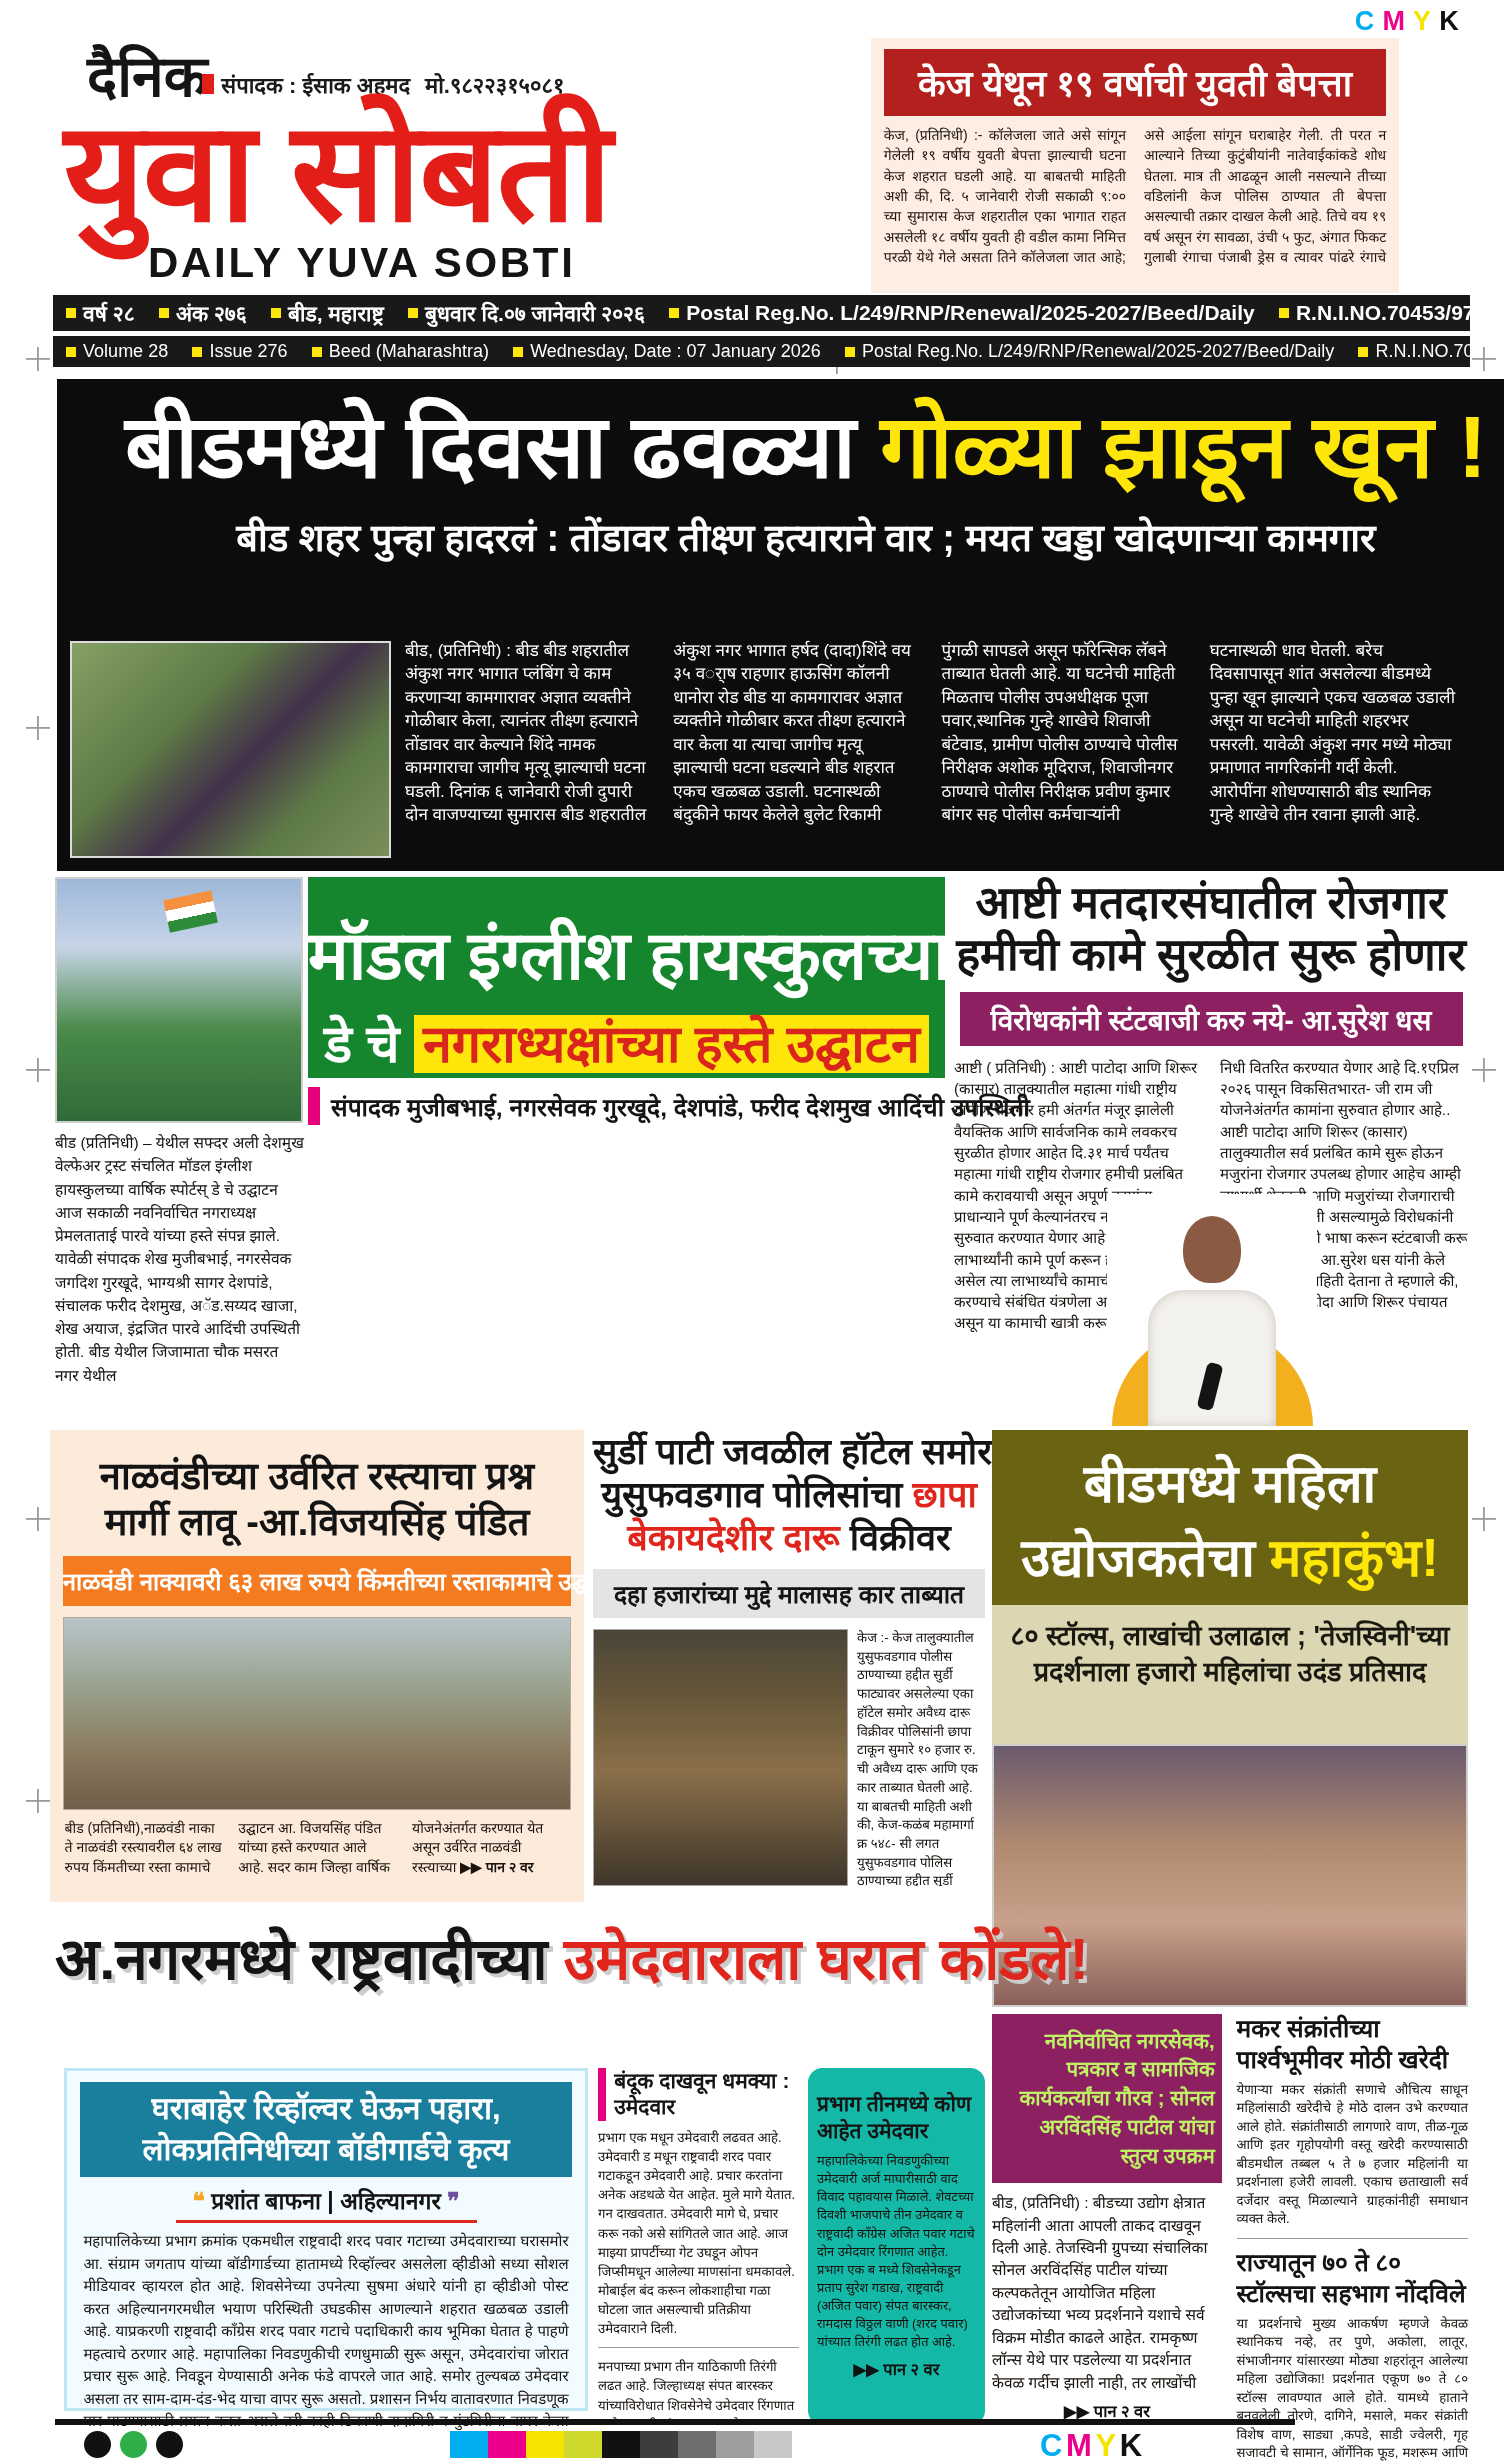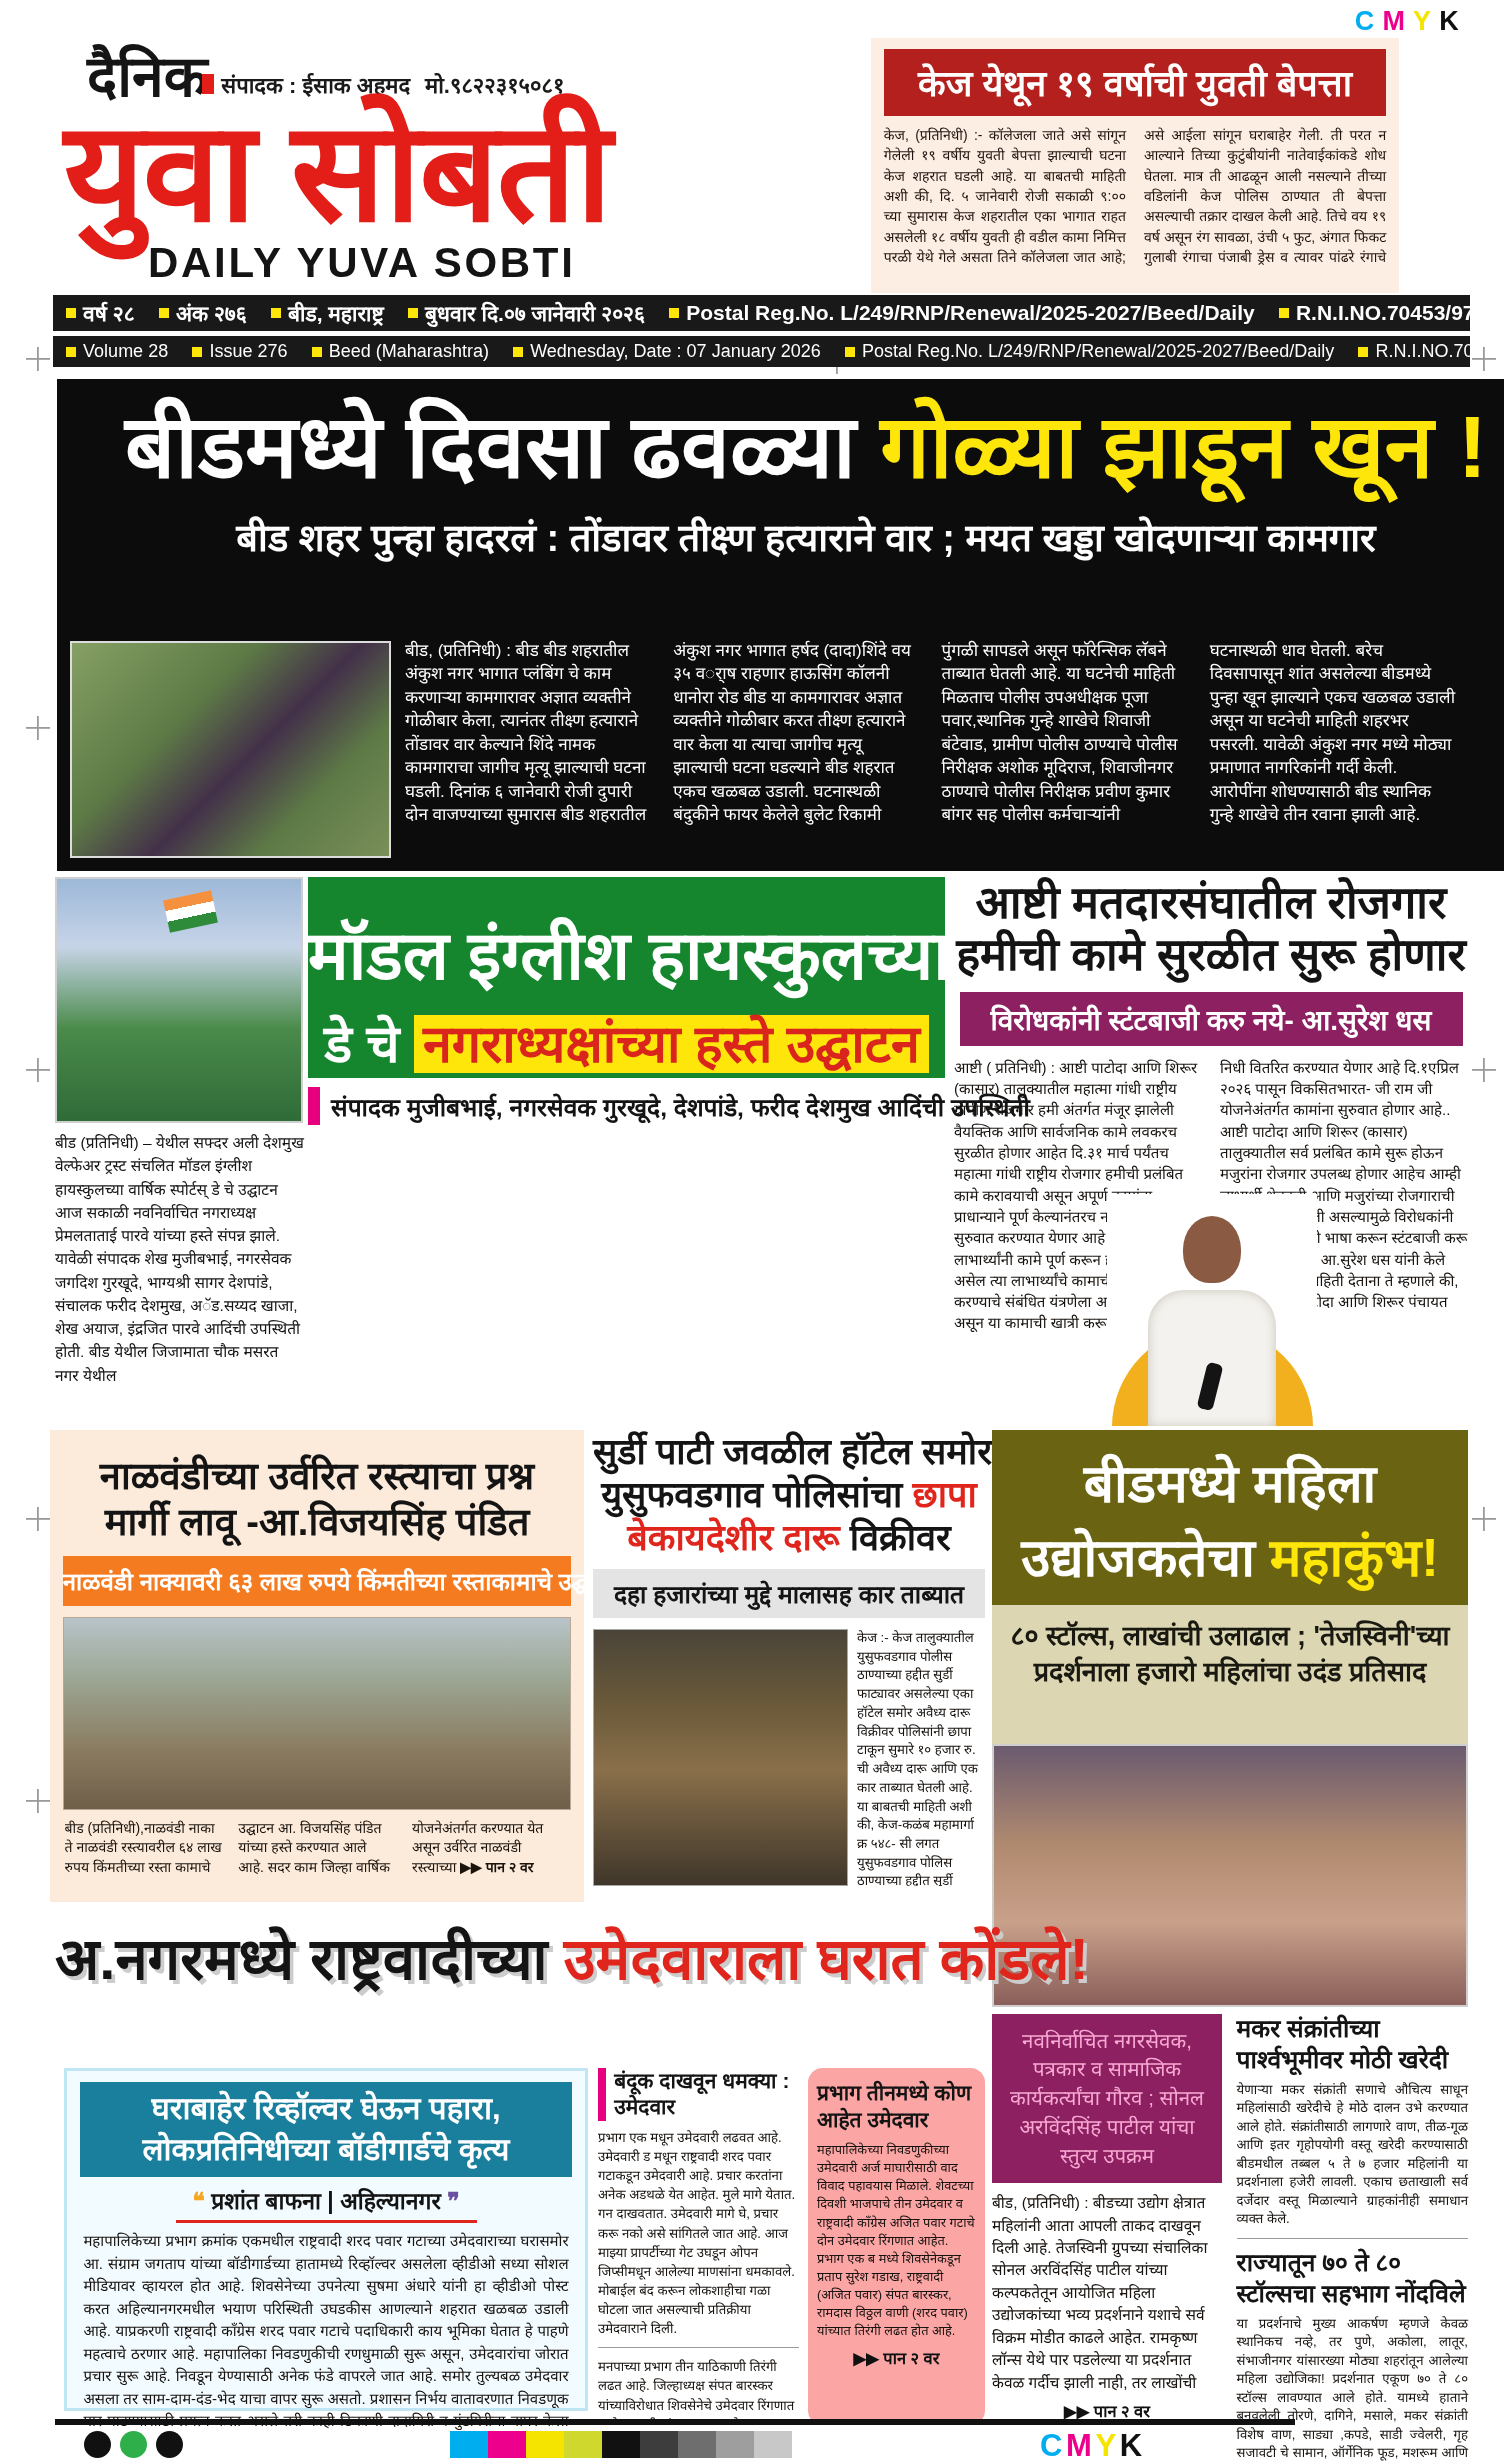--- a/index.html
+++ b/index.html
@@ -99,21 +99,21 @@
   .mk-head { position:absolute; left:992px; top:1430px; width:476px; height:175px; background:#6a6311; text-align:center; }
   .mk-head .l1 { color:#fff; font-size:53px; font-weight:bold; padding-top:14.6px; }
   .mk-head .l2 { font-size:53px; font-weight:bold; margin-top:1.8px; }
   .mk-head .l2 .w { color:#fff; } .mk-head .l2 .y { color:#ffe60a; }
   .mk-sub { position:absolute; left:992px; top:1605px; width:476px; height:139px; background:#dcd7b2; color:#191911;
     font-size:27px; font-weight:bold; text-align:center; line-height:1.35; padding-top:12.8px; }
   .mk-photo { position:absolute; left:992px; top:1744px; width:476px; height:263px; border:2.7px solid #cfcfcf;
     background:linear-gradient(180deg,#6b5a6f 0%,#b08a6f 38%,#c9a08a 68%,#8a5f5a 100%); }
   .mk-cols { position:absolute; left:992px; top:2014px; width:476px; height:405px; display:flex; gap:14.6px; }
   .mk-cl { width:230px; flex:none; }
-  .gaurav-box { background:#8c2060; color:#f9a8d4; font-size:20.5px; font-weight:normal; text-align:center; line-height:1.4; padding:12.8px 7.3px; }
+  .gaurav-box { background:#8c2060; color:#bef264; font-size:20.5px; font-weight:bold; text-align:right; line-height:1.4; padding:12.8px 7.3px; }
   .gaurav-body { margin-top:9px; font-size:15.5px; line-height:1.45; color:#17120e; height:264px; overflow:hidden; }
   .mk-cr { width:232px; }
   .mk-h2 { font-size:24.6px; font-weight:bold; color:#141414; line-height:1.25; }
   .mk-b2 { margin-top:5.5px; font-size:13.2px; line-height:1.4; color:#17120e; text-align:justify; }
   .mk-div { border-top:1.8px solid #9a9a9a; margin:9px 0; }
 
   
   .cand-h { position:absolute; left:55px; top:1917px; width:930px; text-align:center; font-size:58px; font-weight:bold;
     white-space:nowrap; text-shadow:3.6px 3.6px 0 #cccccc; }
   .cand-h .k { color:#141414; } .cand-h .r { color:#e0261c; }
@@ -122,21 +122,21 @@
   .byline { text-align:center; font-size:23px; font-weight:bold; color:#141414; margin-top:7.3px; }
   .byline .q1 { color:#f5a623; } .byline .q2 { color:#6a4fa0; }
   .byline-rule { width:301px; margin:3.6px auto 0 auto; border-bottom:3.6px solid #e0261c; }
   .cand-body { padding:7.3px 16.4px; font-size:15px; line-height:1.5; color:#17120e; text-align:justify; height:208px; overflow:hidden; }
 
   .gun { position:absolute; left:598px; top:2068px; width:201px; height:357px; overflow:hidden; }
   .gun-h { border-left:8.2px solid #e6007e; padding-left:8.2px; font-size:21px; font-weight:bold; color:#141414; line-height:1.25; }
   .gun-b { margin-top:7.3px; font-size:13.2px; line-height:1.45; color:#17120e; }
   .gun-div { border-top:0.9px solid #9a9a9a; margin:9px 0; }
 
-  .ward { position:absolute; left:808px; top:2068px; width:177px; height:357px; background:#fca5a5; border-radius:14.6px; padding:11px 9px; overflow:hidden; }
+  .ward { position:absolute; left:808px; top:2068px; width:177px; height:357px; background:#14b8a6; border-radius:14.6px; padding:22px 9px; overflow:hidden; }
   .ward-h { font-size:21px; font-weight:bold; color:#141414; line-height:1.3; }
   .ward-b { margin-top:7.3px; font-size:12.8px; line-height:1.42; color:#17120e; }
 
   
   .foot-rule { position:absolute; left:55px; top:2419px; width:1240px; height:6.4px; background:#111; }
   .foot-dots { position:absolute; left:84px; top:2431px; display:flex; gap:9px; }
   .foot-dots i { width:27px; height:27px; border-radius:50%; display:inline-block; }
   .foot-dots i:nth-child(1){background:#111}.foot-dots i:nth-child(2){background:#2faf4a}.foot-dots i:nth-child(3){background:#111}
   .swatches { position:absolute; left:412px; top:2431px; display:flex; }
   .swatches i { width:38px; height:27px; display:inline-block; }

